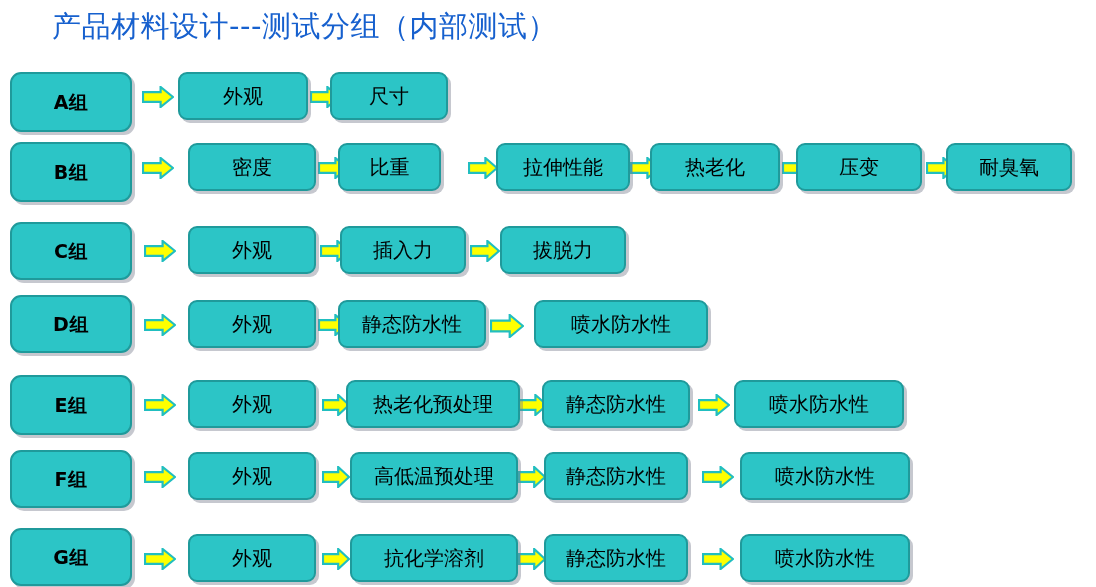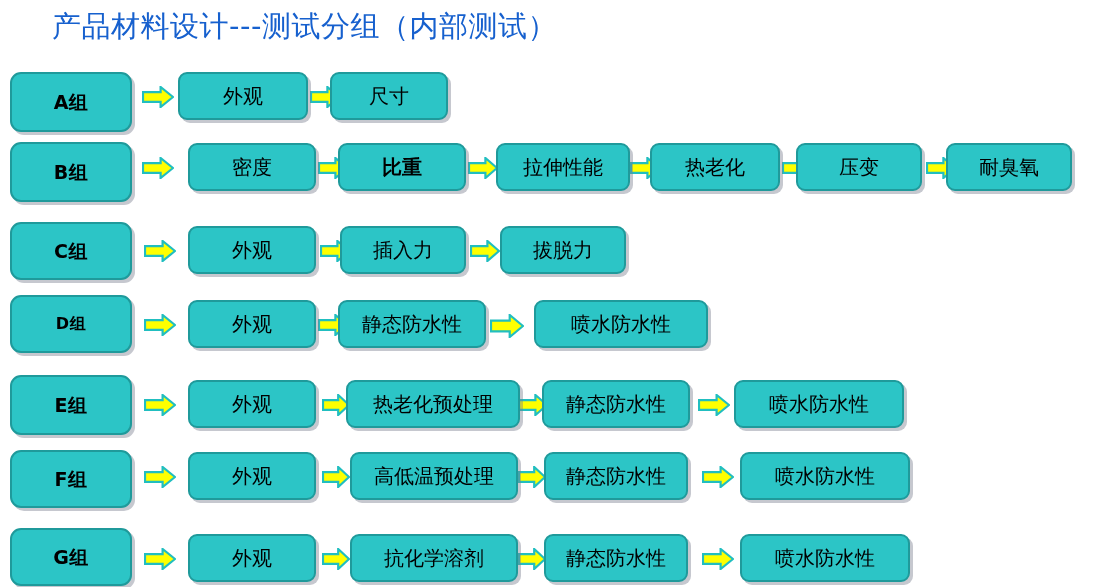--- a/index.html
+++ b/index.html
@@ -134,21 +134,21 @@
           </svg>
         </span>
         <span class="arrow" style="left: 926px; top: 157px;">
           <svg width="30" height="22" viewBox="0 0 30 22">
             <polygon points="1.0,6.2 17.4,6.2 17.4,1.0 29.0,11.0 17.4,21.0 17.4,15.8 1.0,15.8" fill="#FFFF00" stroke="#21BEC0" stroke-width="2.2" stroke-linejoin="miter"></polygon>
           </svg>
         </span>
         <div class="box step" style="left: 188px; top: 143px; width: 128px; height: 48px; font-size: 20px;">
           <span class="lbl">密度</span>
         </div>
-        <div class="box step" style="left: 338px; top: 143px; width: 128px; height: 48px; font-size: 20px; font-weight: bold;">
+        <div class="box step" style="left: 338px; top: 143px; width: 103px; height: 48px; font-size: 20px;">
           <span class="lbl">比重</span>
         </div>
         <div class="box step" style="left: 496px; top: 143px; width: 134px; height: 48px; font-size: 20px;">
           <span class="lbl">拉伸性能</span>
         </div>
         <div class="box step" style="left: 650px; top: 143px; width: 130px; height: 48px; font-size: 20px;">
           <span class="lbl">热老化</span>
         </div>
         <div class="box step" style="left: 796px; top: 143px; width: 126px; height: 48px; font-size: 20px;">
           <span class="lbl">压变</span>
@@ -180,21 +180,21 @@
           <span class="lbl">外观</span>
         </div>
         <div class="box step" style="left: 340px; top: 226px; width: 126px; height: 48px; font-size: 20px;">
           <span class="lbl">插入力</span>
         </div>
         <div class="box step" style="left: 500px; top: 226px; width: 126px; height: 48px; font-size: 20px;">
           <span class="lbl">拔脱力</span>
         </div>
       </div>
       <div class="row" style="top: 0px;">
-        <div class="box group" style="left: 10px; top: 295px; width: 122px; height: 58px; font-size: 16px; justify-content: center;">
+        <div class="box group" style="left: 10px; top: 295px; width: 122px; height: 58px; font-size: 19px; justify-content: center;">
           <span class="lbl">D组</span>
         </div>
         <span class="arrow" style="left: 144px; top: 314px;">
           <svg width="32" height="22" viewBox="0 0 32 22">
             <polygon points="1.0,6.2 18.6,6.2 18.6,1.0 31.0,11.0 18.6,21.0 18.6,15.8 1.0,15.8" fill="#FFFF00" stroke="#21BEC0" stroke-width="2.2" stroke-linejoin="miter"></polygon>
           </svg>
         </span>
         <span class="arrow" style="left: 318px; top: 314px;">
           <svg width="30" height="22" viewBox="0 0 30 22">
             <polygon points="1.0,6.2 17.4,6.2 17.4,1.0 29.0,11.0 17.4,21.0 17.4,15.8 1.0,15.8" fill="#FFFF00" stroke="#21BEC0" stroke-width="2.2" stroke-linejoin="miter"></polygon>

